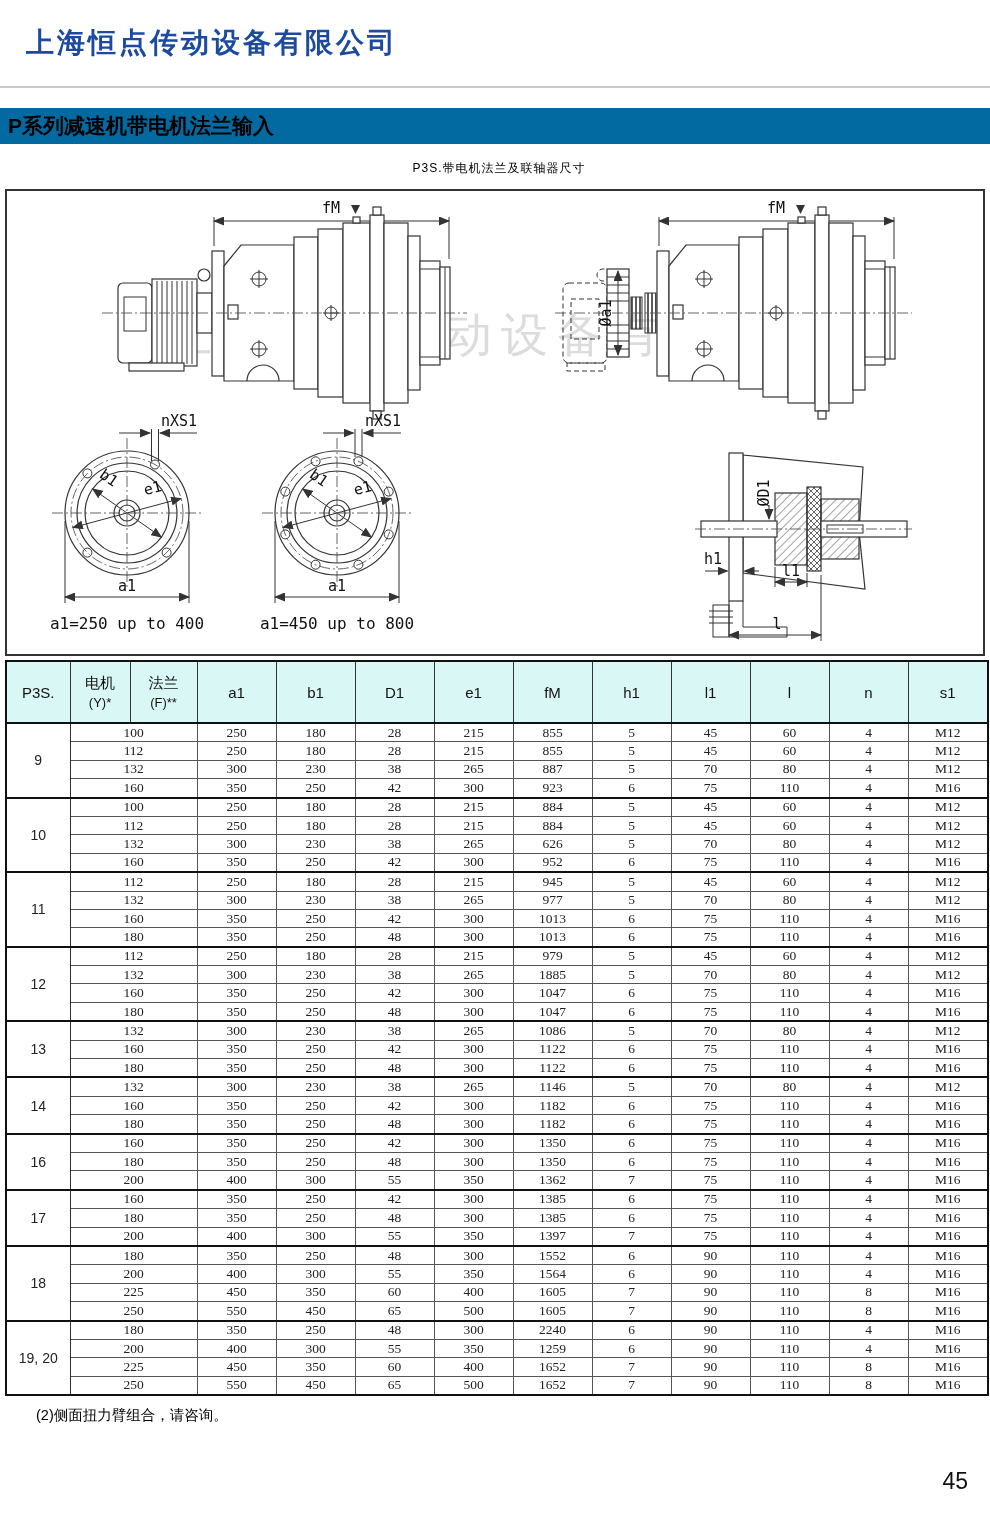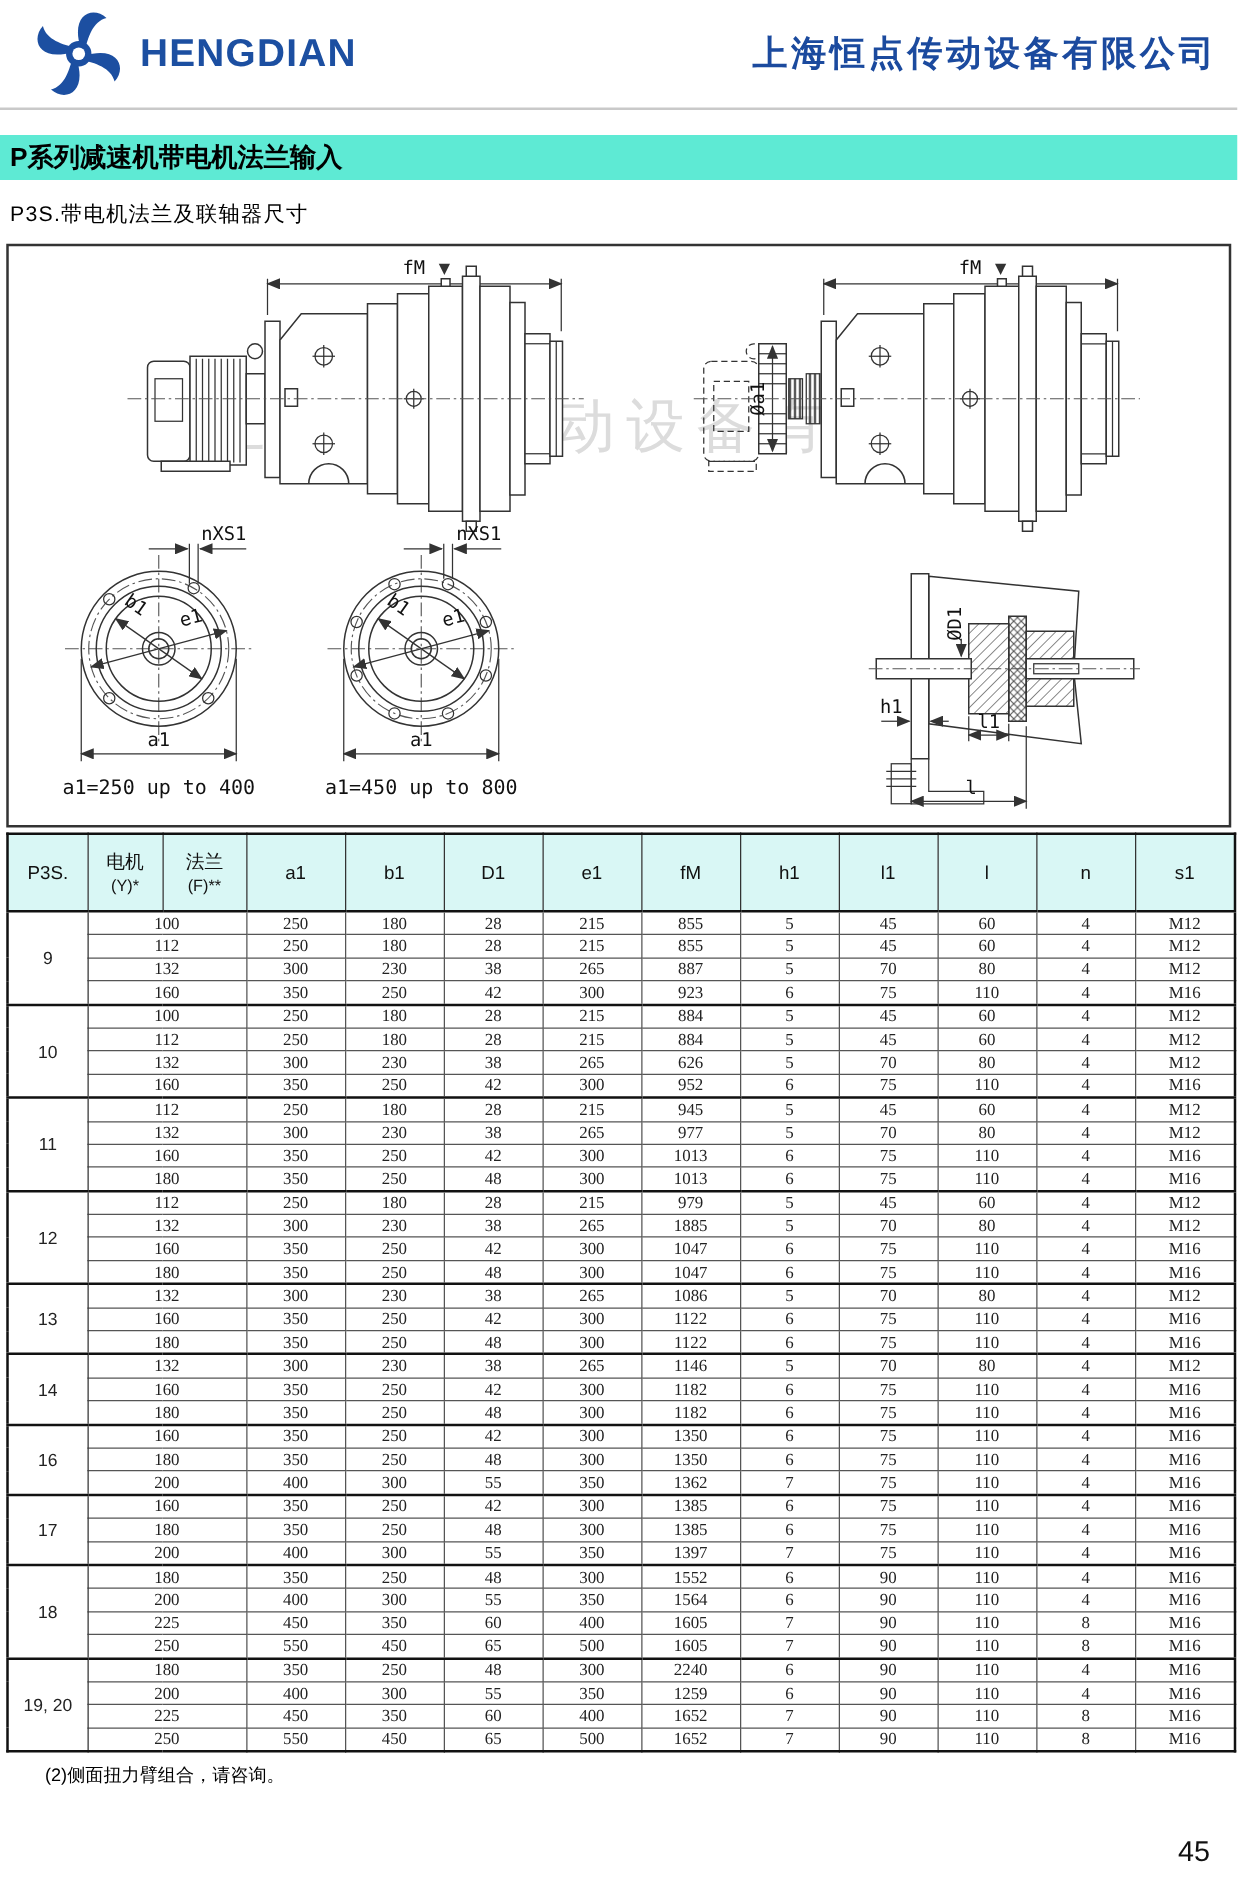--- a/index.html
+++ b/index.html
@@ -5,23 +5,23 @@
   html,body{margin:0;padding:0;background:#ffffff;}
   body{width:990px;height:1513px;position:relative;font-family:"Liberation Sans",sans-serif;color:#111;overflow:hidden;}
 
   
   .page-header{height:88px;border-bottom:2px solid #c9c9c9;display:flex;align-items:center;justify-content:space-between;padding:0 12px 0 26px;box-sizing:border-box;}
   .brand{display:flex;align-items:center;gap:12px;}
   .brand-name{font-size:31px;font-weight:bold;color:#1c4fa1;letter-spacing:1px;}
   .company-name{font-family:"Liberation Serif",serif;font-size:28px;font-weight:bold;color:#1b4a9e;letter-spacing:3px;padding-right:4px;}
 
   
-  .banner{margin-top:20px;background:#5eead4;height:36px;display:flex;align-items:center;padding-left:8px;}
+  .banner{margin-top:20px;background:#0369a1;height:36px;display:flex;align-items:center;padding-left:8px;}
   .banner-title{font-size:21px;font-weight:bold;color:#000;}
-  .subtitle{margin:16px 0 12px 8px;font-size:17px;color:#000;letter-spacing:1px;}
+  .subtitle{margin:16px 0 12px 8px;font-size:12px;color:#000;letter-spacing:1px;text-align:center;}
 
   
   .drawing-panel{margin:0 5px;border:2px solid #333;height:463px;position:relative;background:#fff;}
   .drawing-panel svg{display:block;}
   .dline{stroke:#333;stroke-width:1.2;fill:none;}
   .dthin{stroke:#333;stroke-width:1;fill:none;}
   .dfill{stroke:#333;stroke-width:1.2;fill:#fff;}
   .cl{stroke:#555;stroke-width:0.9;fill:none;stroke-dasharray:11 3 2 3;}
   .dash{stroke:#333;stroke-width:1;fill:none;stroke-dasharray:5 3;}
   .dim{stroke:#333;stroke-width:1;fill:none;}
@@ -39,33 +39,20 @@
 
   
   .notes{margin:8px 0 0 8px;font-size:14.5px;line-height:1.55;color:#000;}
   .note-line2{padding-left:28px;}
   .page-number{position:absolute;right:22px;bottom:18px;font-size:23px;color:#111;}
 </style>
 </head>
 <body>
 
 <div class="page-header">
-  <div class="brand">
-    <svg width="74" height="74" viewBox="-40 -40 80 80">
-      <g fill="#1c4fa1">
-        <path d="M2,-4 C-8,-34 12,-42 24,-31 C12,-28 8,-14 5,-2 Z"></path>
-        <path d="M2,-4 C-8,-34 12,-42 24,-31 C12,-28 8,-14 5,-2 Z" transform="rotate(90)"></path>
-        <path d="M2,-4 C-8,-34 12,-42 24,-31 C12,-28 8,-14 5,-2 Z" transform="rotate(180)"></path>
-        <path d="M2,-4 C-8,-34 12,-42 24,-31 C12,-28 8,-14 5,-2 Z" transform="rotate(270)"></path>
-        <circle cx="0" cy="0" r="11"></circle>
-      </g>
-      <circle cx="0" cy="0" r="5.5" fill="#ffffff"></circle>
-    </svg>
-    <span class="brand-name">HENGDIAN</span>
-  </div>
   <div class="company-name">上海恒点传动设备有限公司</div>
 </div>
 
 <div class="banner">
   <span class="banner-title">P系列减速机带电机法兰输入</span>
 </div>
 <div class="subtitle">P3S.带电机法兰及联轴器尺寸</div>
 
 <div class="drawing-panel">
 <svg width="978" height="461" viewBox="0 0 978 461">

